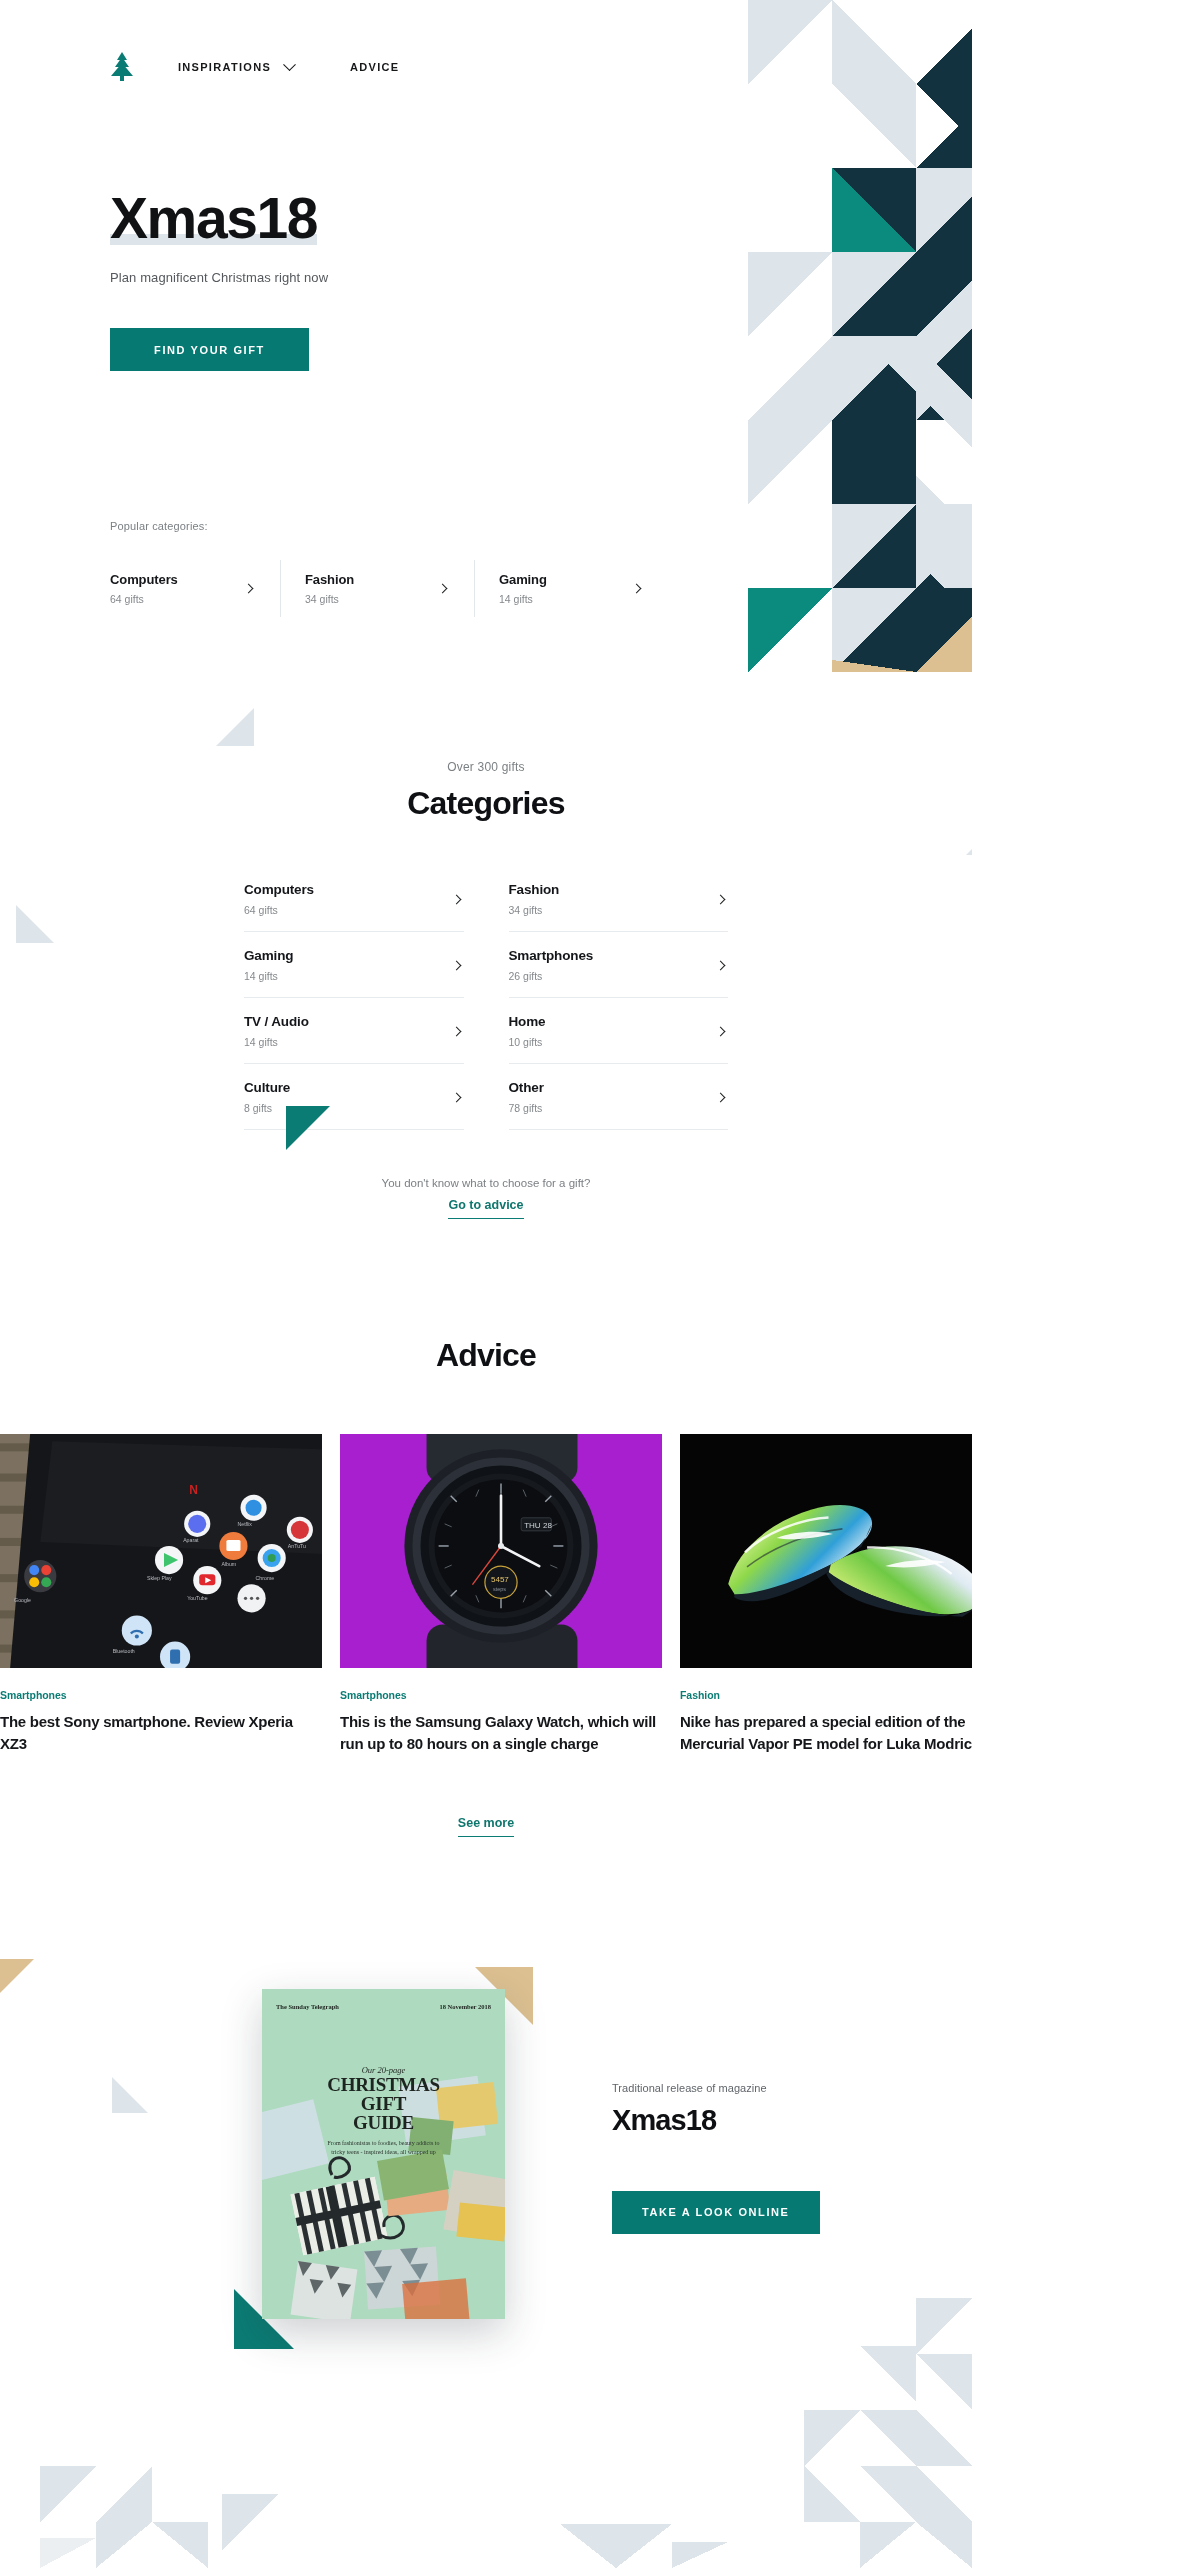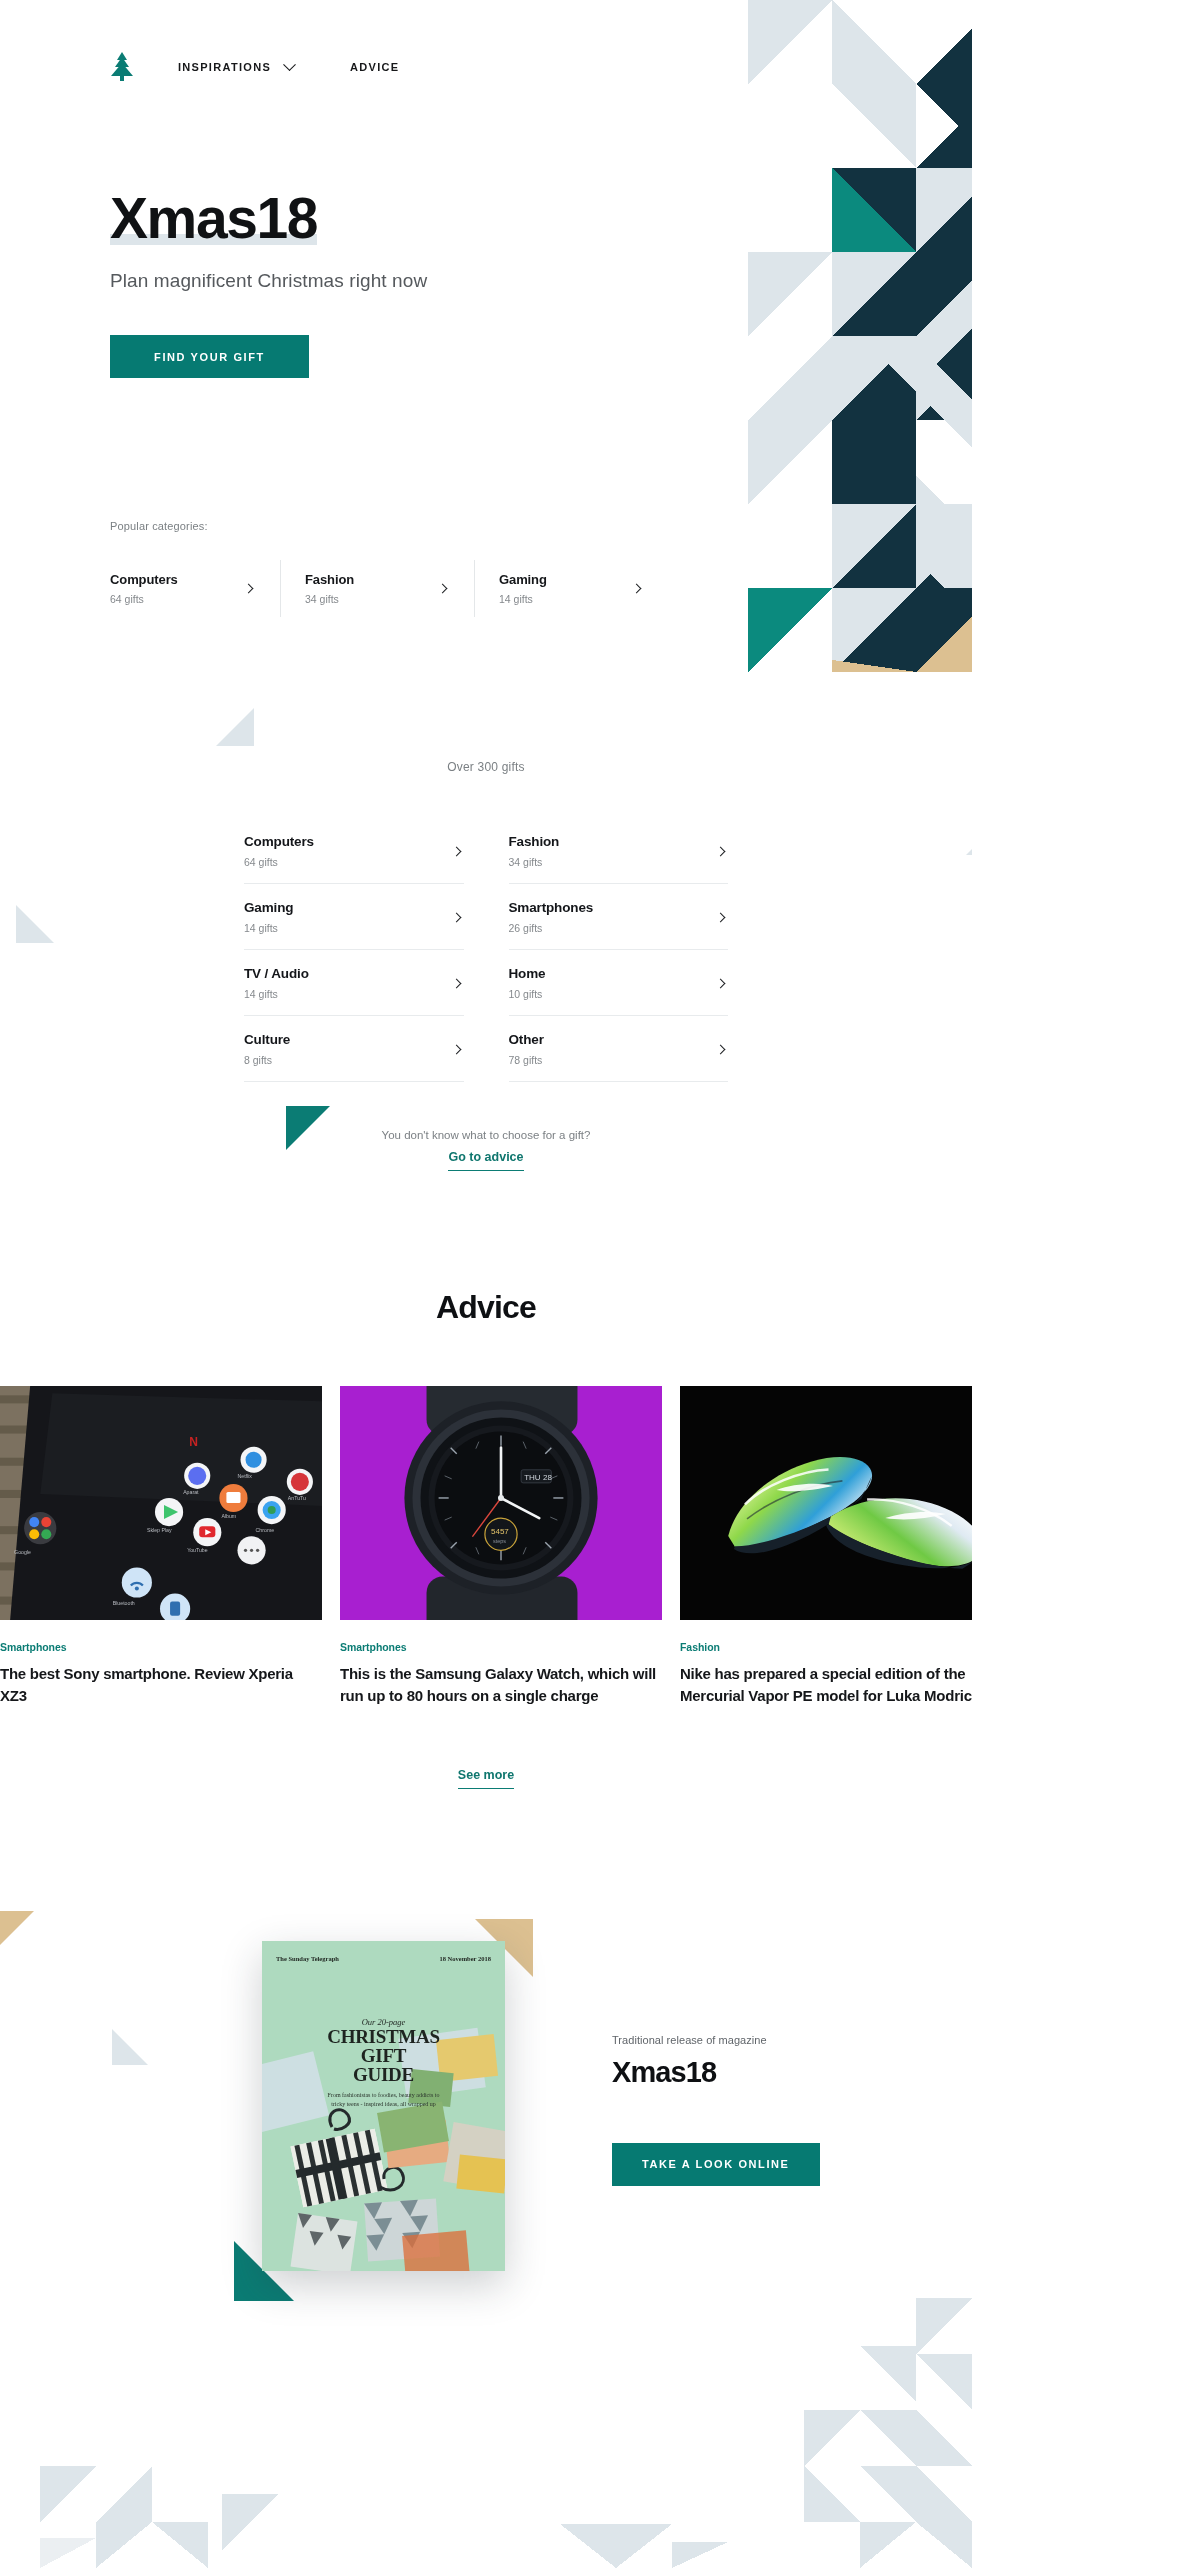--- a/index.html
+++ b/index.html
@@ -89,21 +89,21 @@
     content: "";
     position: absolute;
     left: 0; right: 0;
     bottom: 2px;
     height: 11px;
     background: #dde5ea;
     z-index: -1;
   }
   .hero-sub {
     margin-top: 23px;
-    font-size: 19px;
+    font-size: 13px;
     color: #55595d;
     font-weight: 400;
     letter-spacing: 0.1px;
   }
 
   .btn-primary {
     display: inline-flex;
     align-items: center;
     justify-content: center;
     background: #067a72;
@@ -585,20 +585,23 @@
 
     <div class="tri" style="left:216px; top:36px; border-left:38px solid transparent; border-bottom:38px solid #dde5ea;"></div>
     <div class="tri" style="left:1040px; top:-18px; border-right:42px solid transparent; border-top:42px solid #dcc091;"></div>
     <div class="tri" style="left:966px; top:145px; border-left:38px solid transparent; border-bottom:38px solid #dde5ea;"></div>
     <div class="tri" style="left:16px; top:233px; border-right:38px solid transparent; border-bottom:38px solid #dde5ea;"></div>
     <div class="tri" style="left:286px; top:434px; border-right:44px solid transparent; border-top:44px solid #0b7c74;"></div>
     <div class="tri" style="left:1135px; top:418px; border-left:36px solid transparent; border-bottom:36px solid #dde5ea;"></div>
     <div class="tri" style="left:1150px; top:444px; border-right:34px solid transparent; border-top:34px solid #dde5ea;"></div>
 
     <div class="eyebrow">Over 300 gifts</div>
+    <h2 class="section-title">
+      <span>Categories</span>
+    </h2>
 
     <div class="cat-grid">
       <div class="cat-item">
         <div>
           <div class="cat-name">Computers</div>
           <div class="cat-count">64 gifts</div>
         </div>
         <i class="chev-right"></i>
       </div>
       <div class="cat-item">

